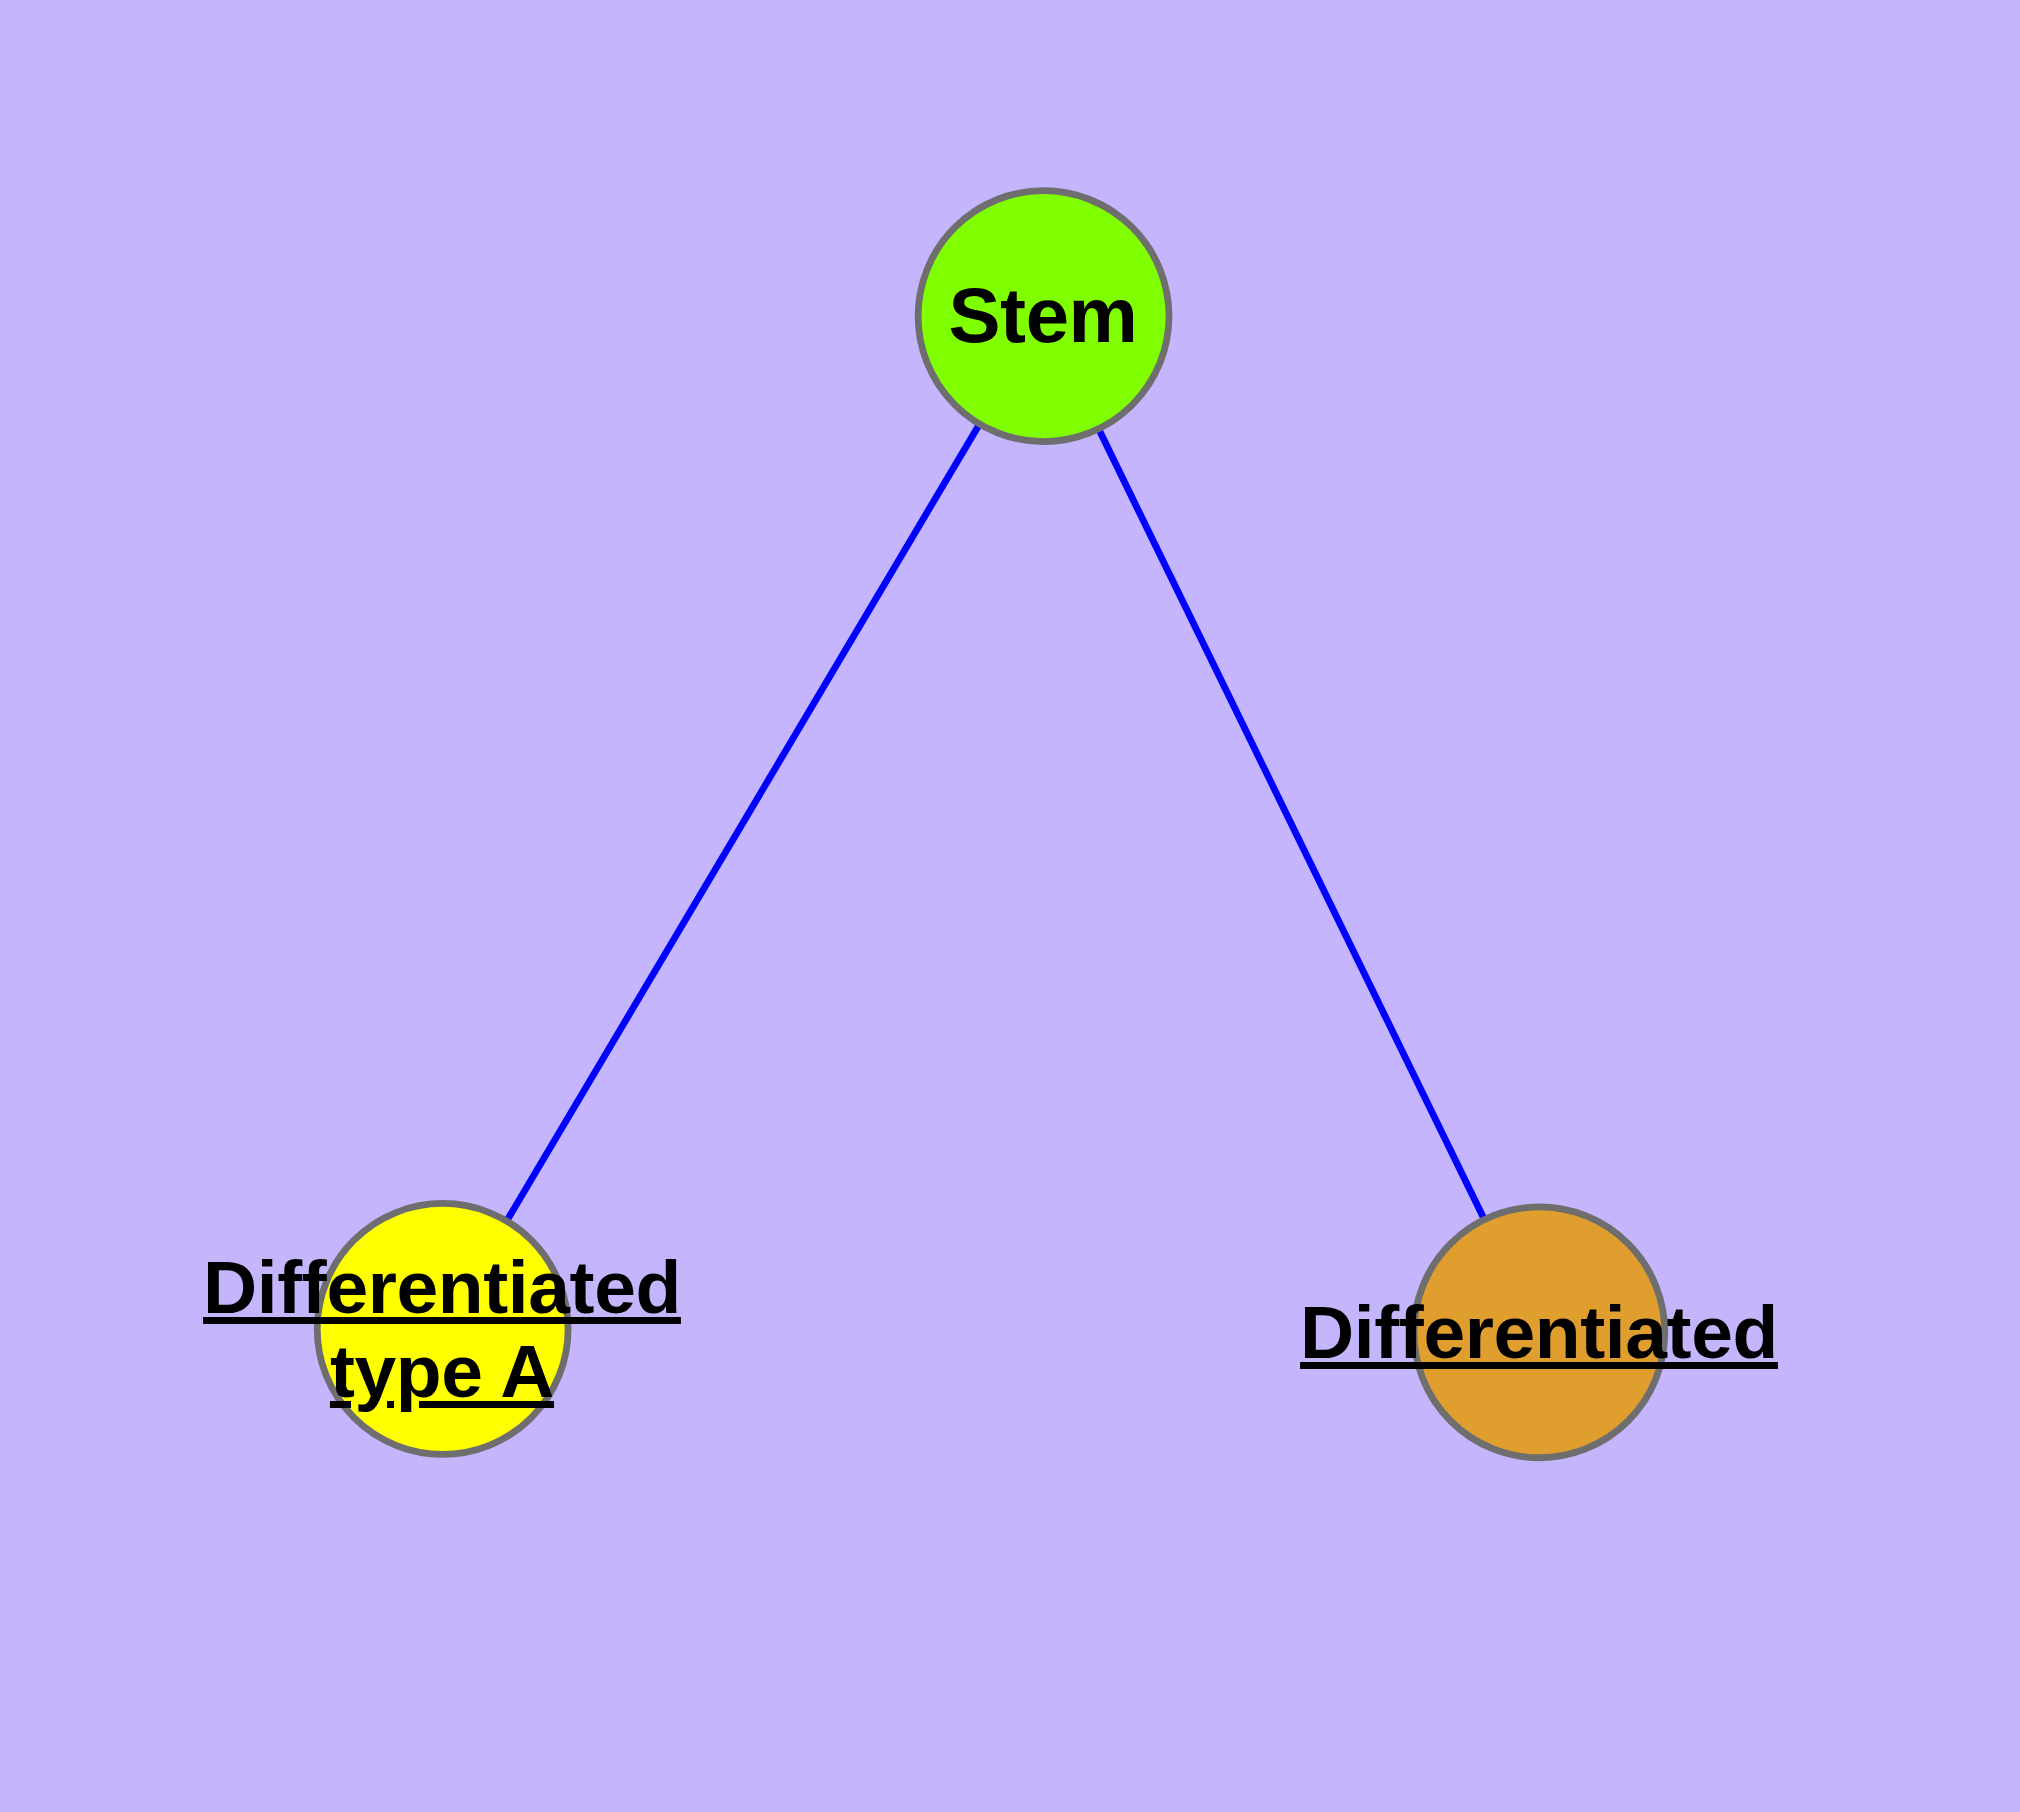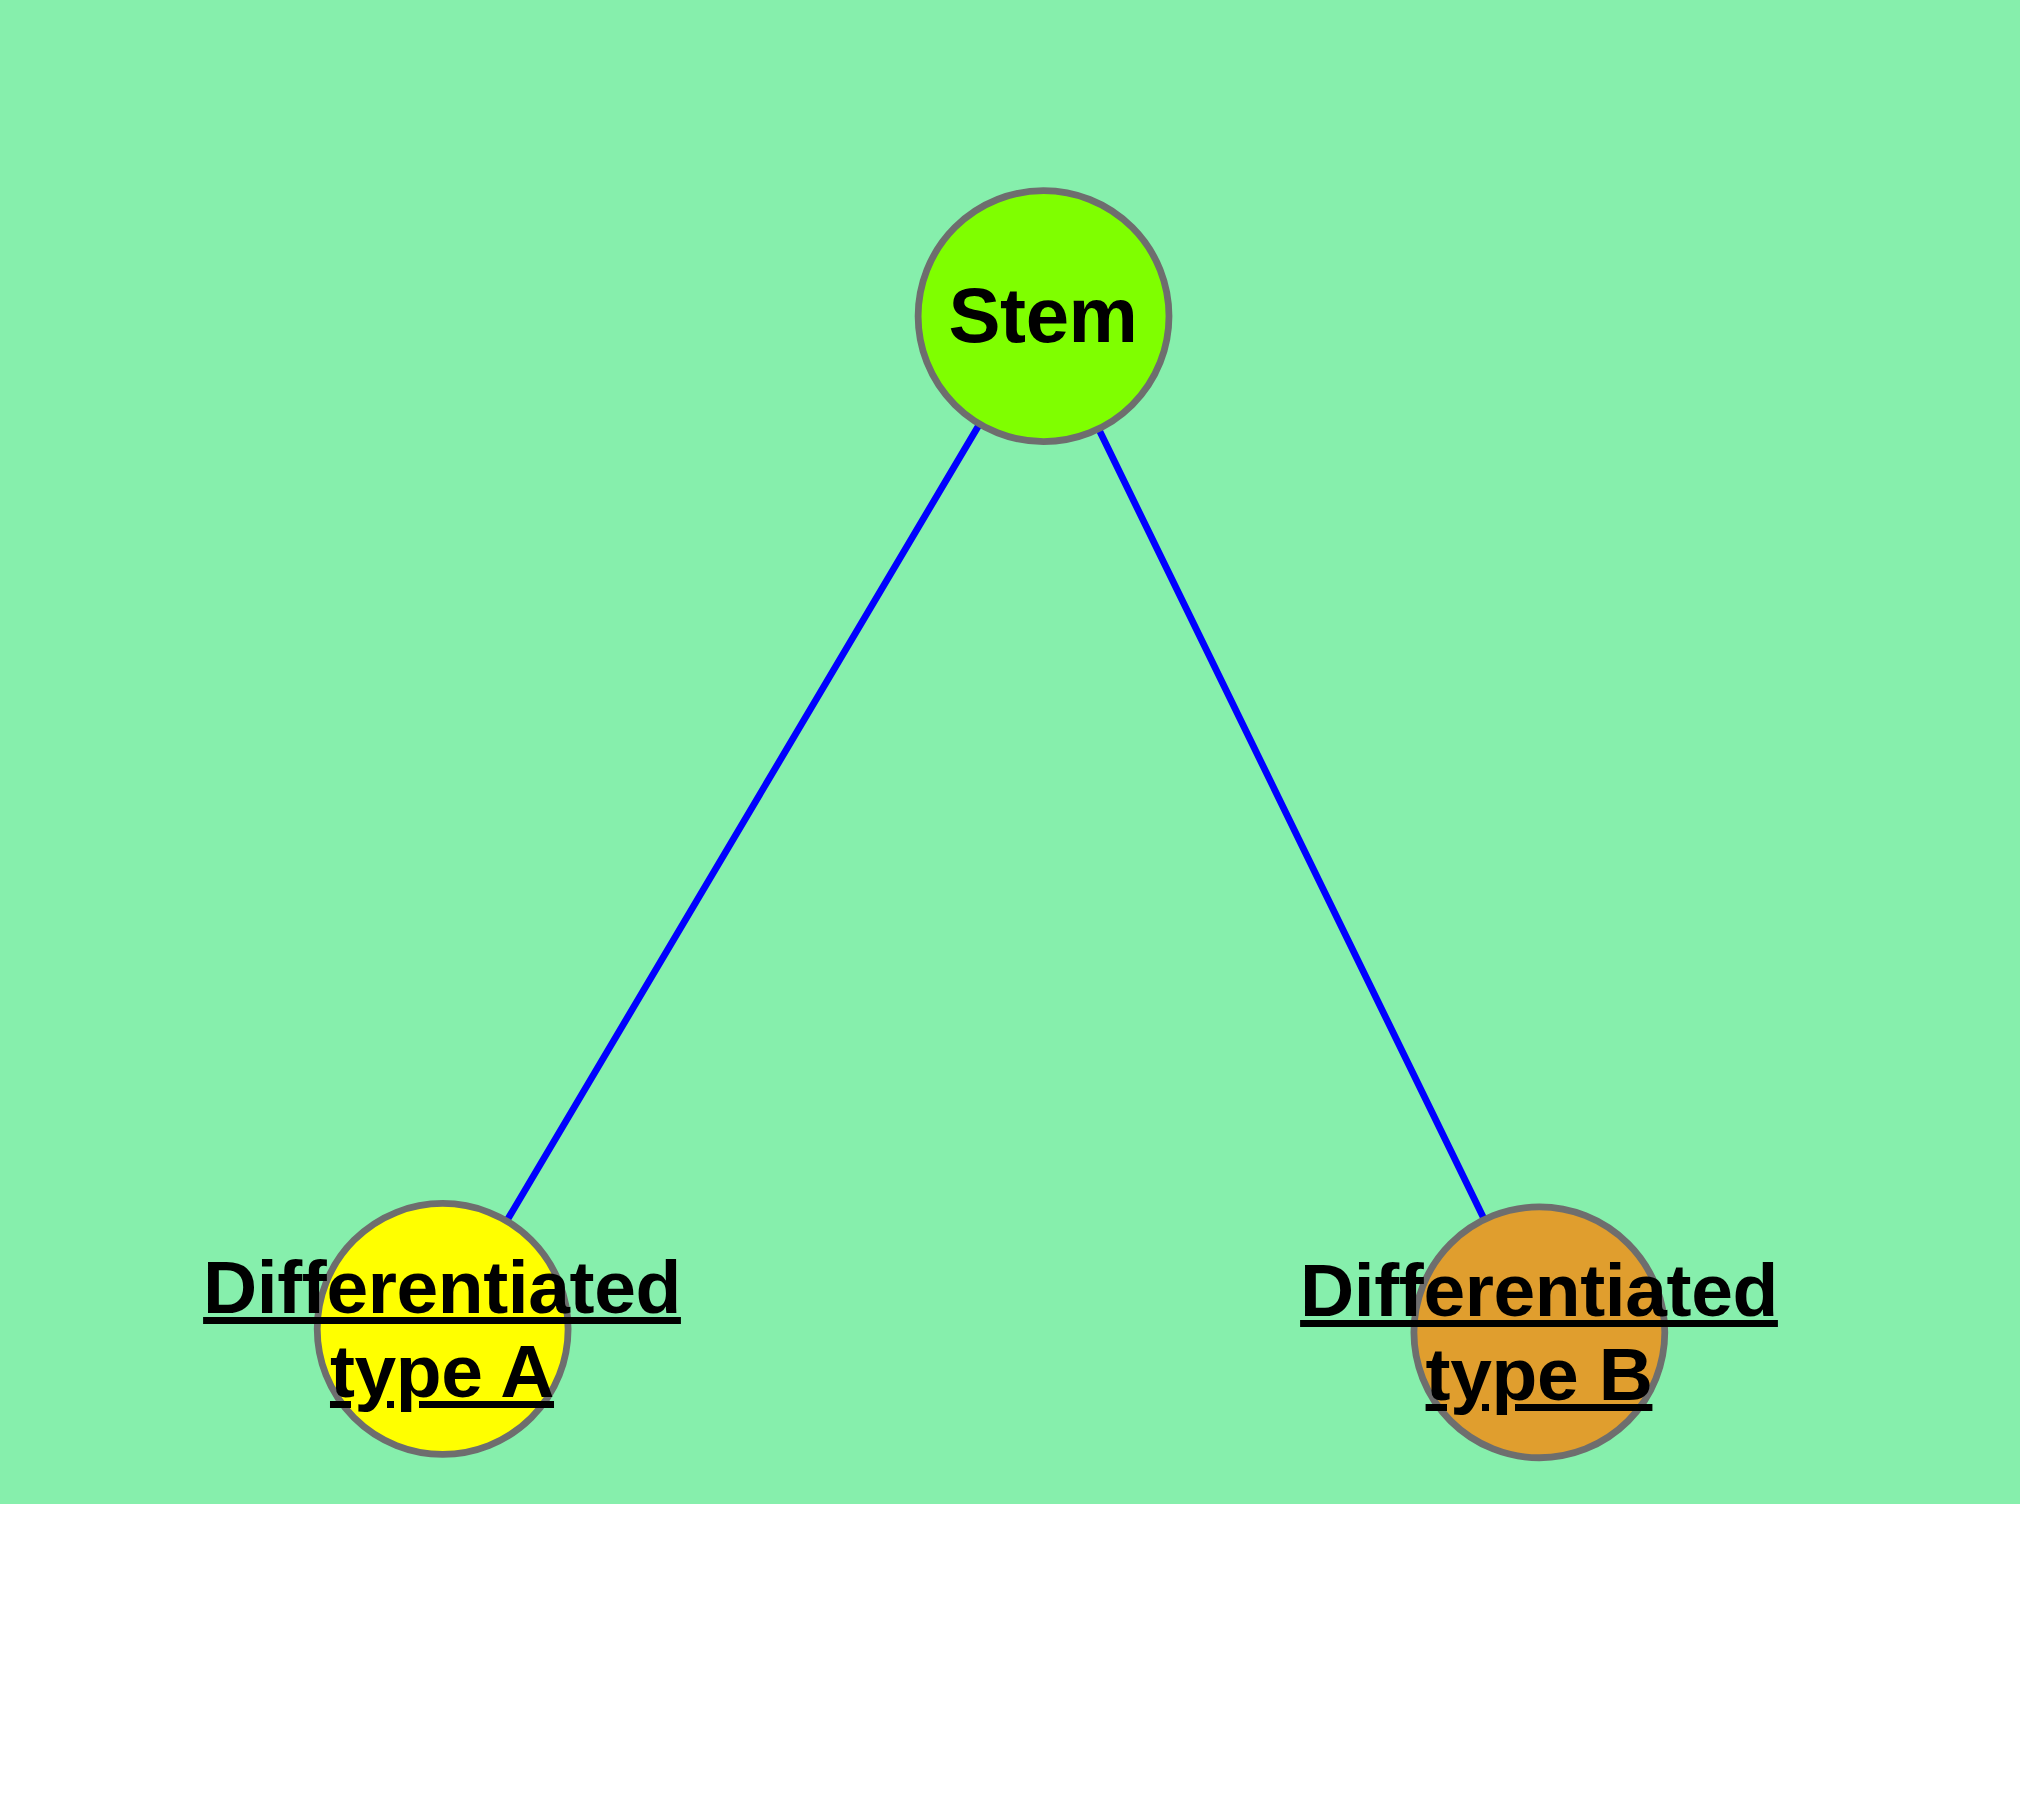--- a/index.html
+++ b/index.html
@@ -39,21 +39,21 @@
     letter-spacing: -0.4px;
     pointer-events: none;
   }
   .node-label.single { font-size: 78px; }
   .node-label.multi  { font-size: 75px; text-decoration: underline; }
   .label-line { display: block; }
 </style>
 </head>
 <body>
 
-<div id="graph-canvas" style="width: 2021px; height: 1504px; background: #86efac;">
+<div id="graph-canvas" style="width: 2021px; height: 1812px; background: #c4b5fd;">
 
   <svg id="graph-svg" viewBox="0 0 2384 2138">
 
     <g>
       <line x1="1155.4821047199516" y1="500.283335486118" x2="597.5178952800483" y2="1440.716664513882" class="graph-edge" stroke="#0000ff" stroke-width="8" stroke-linecap="round"></line>
       <line x1="1295.8976256733856" y1="506.0123986023751" x2="1751.1023743266144" y2="1438.987601397625" class="graph-edge" stroke="#0000ff" stroke-width="8" stroke-linecap="round"></line>
     </g>
 
     <g>
       <circle cx="1231" cy="373" r="148" fill="#7fff00" stroke="#6e6e6e" stroke-width="8"></circle>
@@ -67,17 +67,16 @@
     <span class="label-line">Stem</span>
   </div>
 
   <div class="node-label multi" style="left: 442px; top: 1329px; color: rgb(0, 0, 0);">
     <span class="label-line">Differentiated</span>
     <span class="label-line">type A</span>
   </div>
 
   <div class="node-label multi" style="left: 1539px; top: 1332px; color: rgb(0, 0, 0);">
     <span class="label-line">Differentiated</span>
-    <span class="label-line">type B</span>
   </div>
 
 </div>
 
 
 </body></html>

